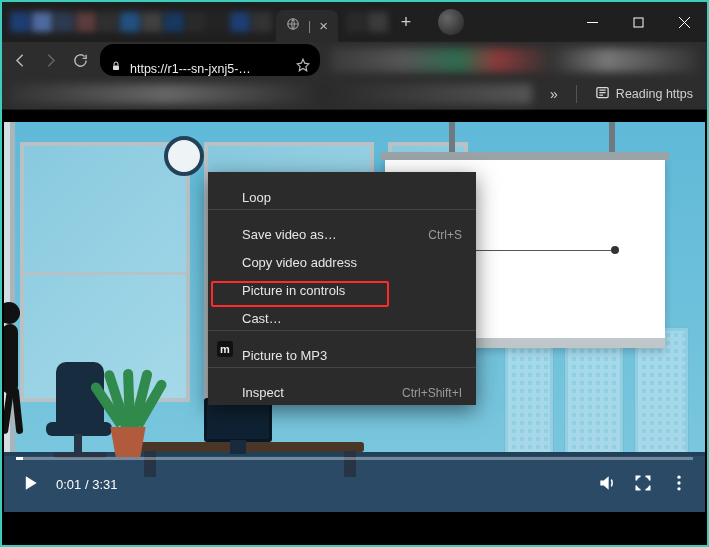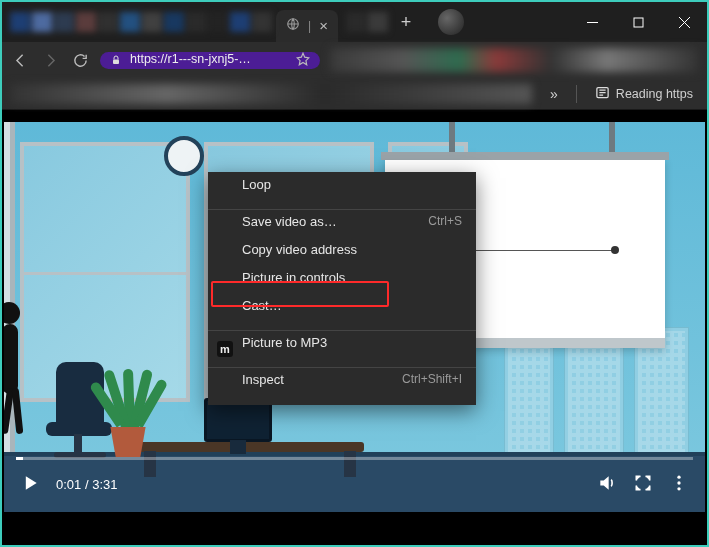--- a/index.html
+++ b/index.html
@@ -14,21 +14,21 @@
   .tab .sep { color:#888; }
   .newtab { width:28px; display:flex; align-items:center; justify-content:center; color:#ccc; font-size:18px; cursor:pointer; }
   .win-controls { display:flex; }
   .win-btn { width:46px; display:flex; align-items:center; justify-content:center; color:#fff; }
   .win-btn svg{ width:11px; height:11px; }
 
   
   .toolbar { height: 36px; background:#2d2d2d; display:flex; align-items:center; padding:0 8px; gap:10px; color:#cfcfcf; }
   .nav-ico { width:20px; height:20px; display:flex; align-items:center; justify-content:center; }
   .nav-ico svg{ width:17px; height:17px; stroke:#bbb; fill:none; stroke-width:2; }
-  .addr { flex:0 0 220px; height:17px; background:#4c1d95; border-radius:14px; display:flex; align-items:flex-start; padding:0 10px; gap:8px; }
+  .addr { flex:0 0 220px; height:32px; background:#000000; border-radius:14px; display:flex; align-items:flex-end; padding:0 10px; gap:8px; }
   .addr .lock{ width:12px; height:12px; }
   .addr-text{ color:#eee; font-size:12.5px; white-space:nowrap; overflow:hidden; text-overflow:ellipsis; flex:1; }
   .ext-blur { flex:1; height:24px; filter:blur(4px); background:linear-gradient(90deg,#3a3a3a,#555 20%,#2e6b4f 35%,#8a3a3a 45%,#333 60%,#777 75%,#333); border-radius:4px; }
 
   
   .bookmarks { height:32px; background:#2d2d2d; display:flex; align-items:center; padding:0 8px; gap:12px; color:#d0d0d0; font-size:12.5px; border-bottom:1px solid #1a1a1a;}
   .bm-blur { flex:1; height:20px; filter:blur(4px); background:linear-gradient(90deg,#333,#666 30%,#2a2a2a 60%,#555); border-radius:3px;}
   .bm-chevrons{ display:flex; align-items:center; }
   .reading { display:flex; align-items:center; gap:6px; padding:0 6px; height:24px; }
 
@@ -71,21 +71,21 @@
   
   .vc { position:absolute; left:0; right:0; bottom:36px; height:46px; display:flex; align-items:center; padding:0 16px; color:#fff; gap:16px; font-size:13px; z-index:20;}
   .vc .prog{ position:absolute; left:12px; right:12px; top:-4px; height:3px; background:rgba(255,255,255,.35);}
   .vc .prog::before{content:"";position:absolute;left:0;top:0;bottom:0;width:1%;background:#fff;}
   .vc-ico svg{width:20px;height:20px;fill:#fff;}
   .spacer{flex:1;}
 
   
   .ctx { position:absolute; left:206px; top:170px; width:268px; background:#2b2b2b; color:#e6e6e6;
          box-shadow:0 6px 20px rgba(0,0,0,.5); font-size:13px; padding:5px 0; z-index:30;}
-  .ctx .item{ display:flex; align-items:flex-start; height:28px; padding:0 14px 0 34px; position:relative; gap:10px; }
+  .ctx .item{ display:flex; align-items:flex-end; height:28px; padding:0 14px 0 34px; position:relative; gap:10px; }
   .ctx .item .sc{ margin-left:auto; color:#9a9a9a; font-size:12px;}
   .ctx .item .check{ position:absolute; left:10px; top:6px; width:14px; height:14px; }
   .ctx .item .mico{ position:absolute; left:9px; top:6px; width:16px; height:16px; background:#111;border-radius:3px;color:#eee;display:flex;align-items:center;justify-content:center;font-size:11px;font-weight:700;}
   .ctx hr{ border:none; border-top:1px solid #444; margin:4px 0;}
   .highlight-box{ position:absolute; border:2px solid #ff2a2a; pointer-events:none; z-index:31;
                   left:209px; top:279px; width:178px; height:26px; border-radius:2px;}
 
   .avatar{width:26px;height:26px;border-radius:50%;background:radial-gradient(circle at 35% 35%,#666,#222);margin:0 14px;}
 </style>
 </head>

